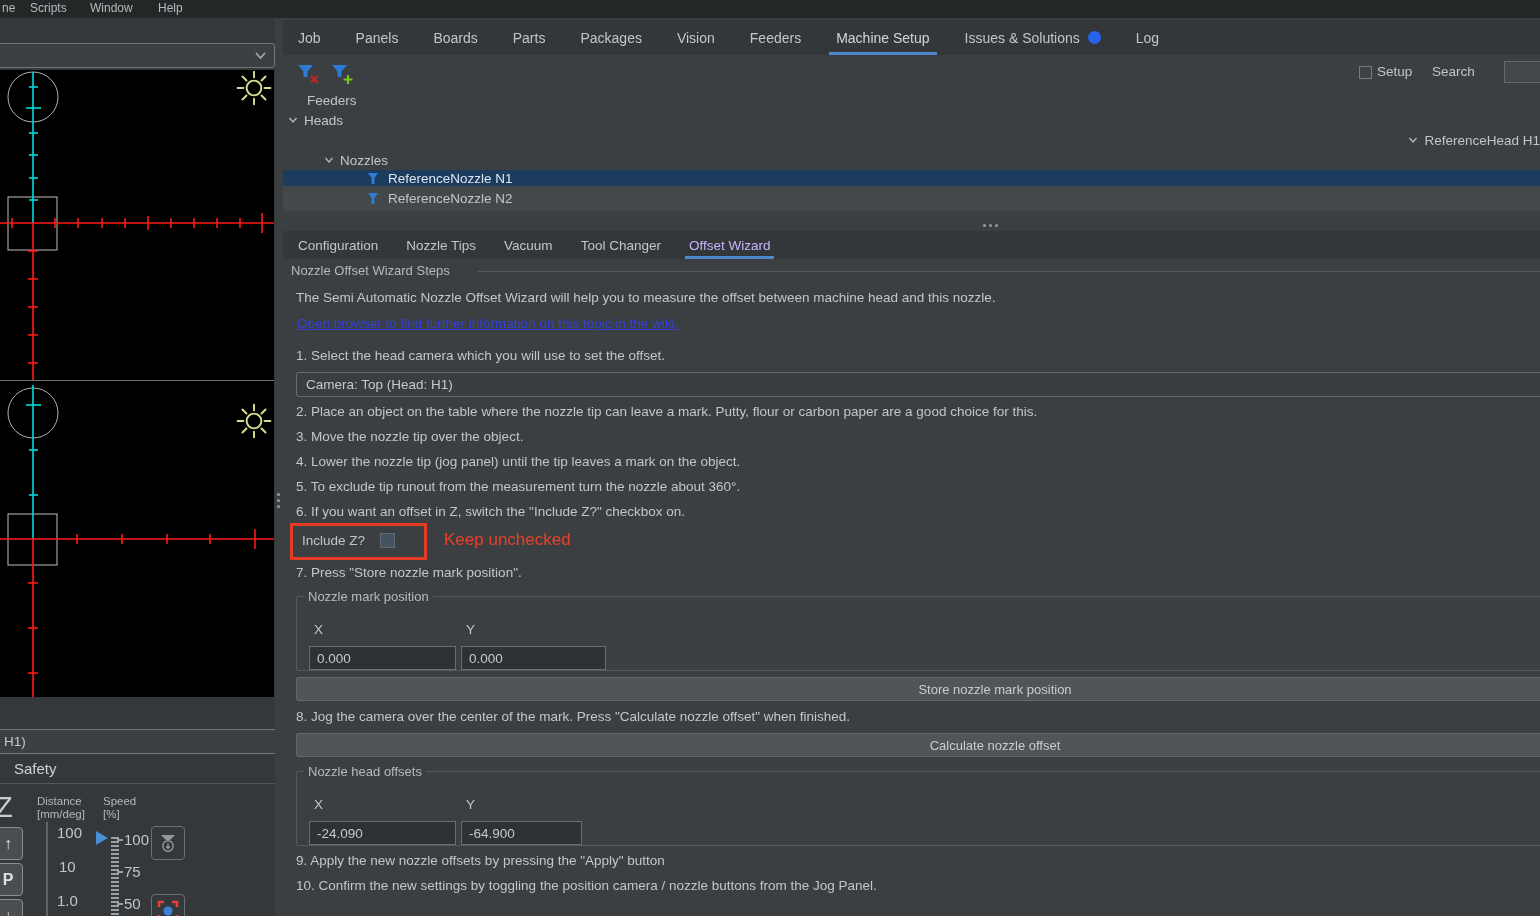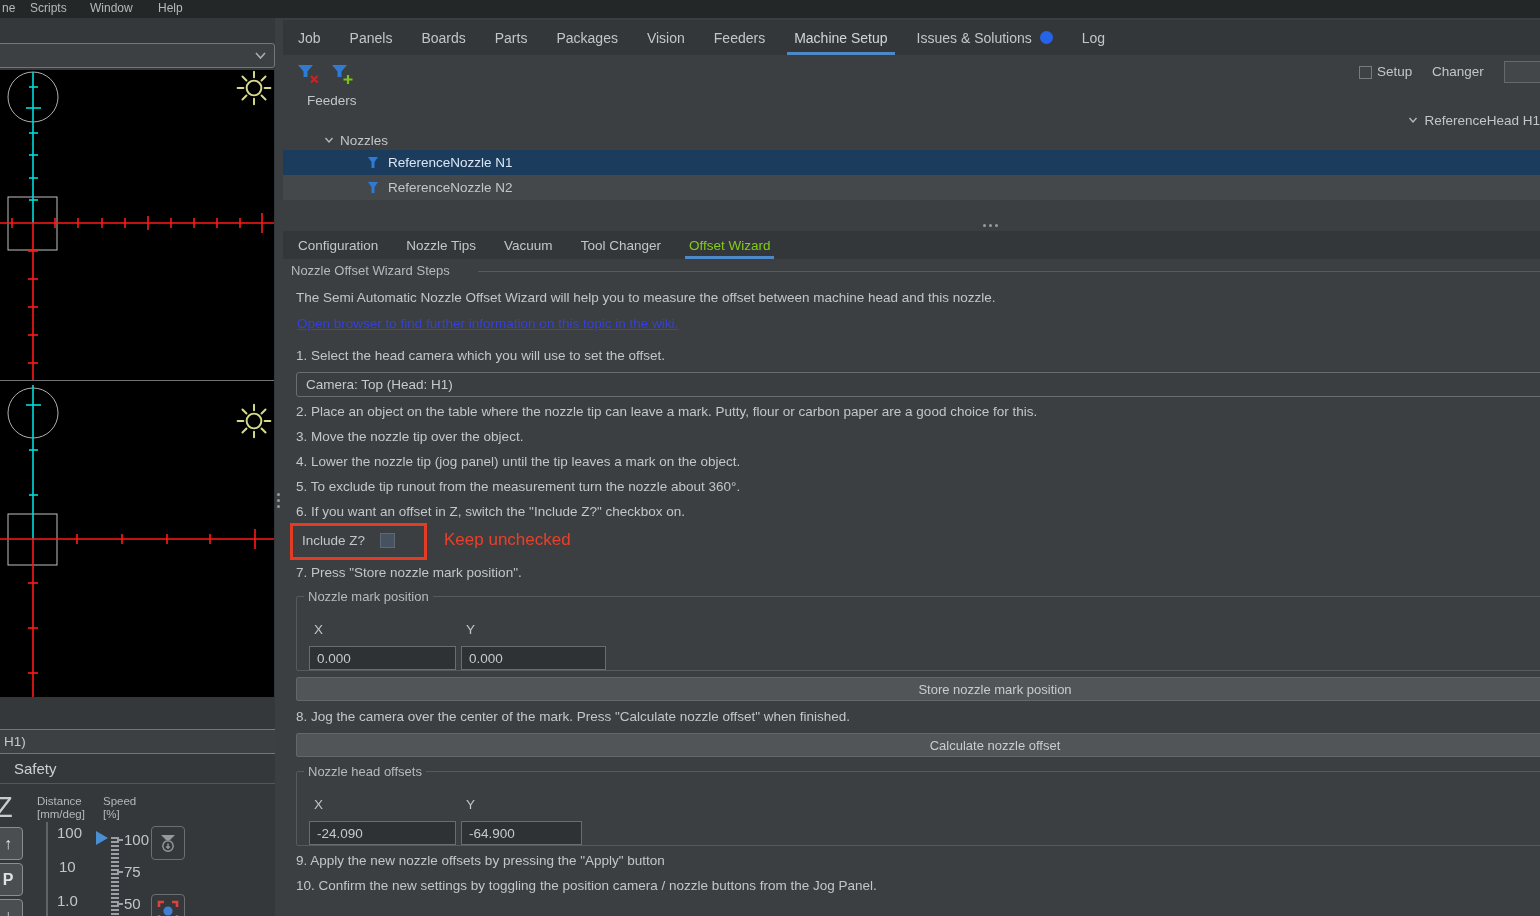--- a/index.html
+++ b/index.html
@@ -12,21 +12,21 @@
   .menu-item{position:absolute;top:1px;font-size:12px;color:#b6b9bb;cursor:default;}
   
   .left-panel{left:0;top:18px;width:275px;height:898px;background:#35383a;}
   .combo{background:#3c4042;border:1px solid #73777a;border-radius:3px;height:23px;
          display:flex;align-items:center;color:#c6c9cb;font-size:13.5px;}
   .combo .chev{margin-left:auto;margin-right:7px;display:flex;}
   .camera{background:#000;overflow:hidden;}
   
   .main-bg{left:275px;top:18px;width:1265px;height:898px;background:#3b3f41;}
   .tabbar{left:283px;top:20px;width:1257px;height:35px;background:#33373a;
-          display:flex;align-items:stretch;padding-left:11px;gap:21px;box-sizing:border-box;}
+          display:flex;align-items:stretch;padding-left:11px;gap:27px;box-sizing:border-box;}
   .tab{position:relative;display:flex;align-items:center;padding:0 4px;font-size:14px;color:#c3c6c8;}
   .tab .underline{position:absolute;left:-3px;right:-3px;bottom:0;height:3px;background:#4d89c9;}
   .badge-dot{width:13px;height:13px;border-radius:50%;background:#2563eb;margin-left:8px;}
   
   .tree-row{display:flex;align-items:center;color:#c3c6c8;font-size:13.5px;white-space:nowrap;}
   .sel{background:#1c3c5d;color:#dbe6f2;}
   .alt{background:#45484a;}
   .chevron{display:flex;margin-right:6px;}
   .nozzle-ic{display:flex;margin-right:9px;}
   
@@ -296,44 +296,52 @@
   </div>
   <div class="abs" style="left:330px;top:63px;">
     <svg width="24" height="22" viewBox="0 0 24 22">
       <path d="M2 2 H17 L11.5 8.5 V14 H7.5 V8.5 Z" fill="#2e7bd6"></path>
       <path d="M18 12 V21 M13.5 16.5 H22.5" stroke="#7ac41a" stroke-width="2.2"></path>
     </svg>
   </div>
 
   <span class="abs cbx-small" style="left:1359px;top:66px;"></span>
   <span class="abs txt" style="left:1377px;top:64px;">Setup</span>
-  <span class="abs txt" style="left:1432px;top:64px;">Changer</span>
+  <span class="abs txt" style="left:1432px;top:64px;">Search</span>
   <input class="abs searchbox" style="left: 1504px; top: 61px;" value="">
 
   <div class="abs" style="left:283px;top:90px;width:1257px;">
     <div class="tree-row" style="height:20px;padding-left:24px;">
       <span>Feeders</span>
+    </div>
+    <div class="tree-row" style="height:20px;padding-left:5px;">
+      <span class="chevron">
+        <svg width="10" height="8">
+            <path d="M1.5 2 L5 6 L8.5 2" stroke="#b5b8ba" stroke-width="1.4" fill="none"></path>
+          </svg>
+      </span>
+      <span>Heads</span>
     </div>
     <div class="tree-row" style="height:20px;padding-left:23px;justify-content:flex-end;">
       <span class="chevron">
         <svg width="10" height="8">
             <path d="M1.5 2 L5 6 L8.5 2" stroke="#b5b8ba" stroke-width="1.4" fill="none"></path>
           </svg>
       </span>
       <span>ReferenceHead H1</span>
     </div>
     <div class="tree-row" style="height:20px;padding-left:41px;">
       <span class="chevron">
         <svg width="10" height="8">
             <path d="M1.5 2 L5 6 L8.5 2" stroke="#b5b8ba" stroke-width="1.4" fill="none"></path>
           </svg>
       </span>
       <span>Nozzles</span>
     </div>
-    <div class="tree-row sel" style="height:25px;padding-left:84px;">
+    <div class="tree-row sel" style="height:16px;padding-left:84px;">
       <span class="nozzle-ic">
         <svg width="12" height="13">
             <path d="M1 1 H11 L7.5 6 V12 H4.5 V6 Z" fill="#2e7bd6"></path>
           </svg>
       </span>
       <span>ReferenceNozzle N1</span>
     </div>
     <div class="tree-row alt" style="height:25px;padding-left:84px;">
       <span class="nozzle-ic">
         <svg width="12" height="13">
@@ -356,21 +364,21 @@
       </div>
     <div class="subtab">
         <span>Nozzle Tips</span>
       </div>
     <div class="subtab">
         <span>Vacuum</span>
       </div>
     <div class="subtab">
         <span>Tool Changer</span>
       </div>
-    <div class="subtab" style="color:#84cc16;">
+    <div class="subtab" style="color:#c4b5fd;">
       <span>Offset Wizard</span>
         <span class="underline"></span>
     </div>
   </div>
 
   <span class="abs" style="left:291px;top:263px;font-size:13px;color:#b7babd;white-space:nowrap;">Nozzle Offset Wizard Steps</span>
   <div class="abs" style="left:478px;top:271px;width:1062px;height:1px;background:#565a5d;"></div>
 
   <span class="abs txt" style="left:296px;top:290px;">The Semi Automatic Nozzle Offset Wizard will help you to measure the offset between machine head and this nozzle.</span>
   <span class="abs link" style="left:297px;top:316px;">Open browser to find further information on this topic in the wiki.</span>

